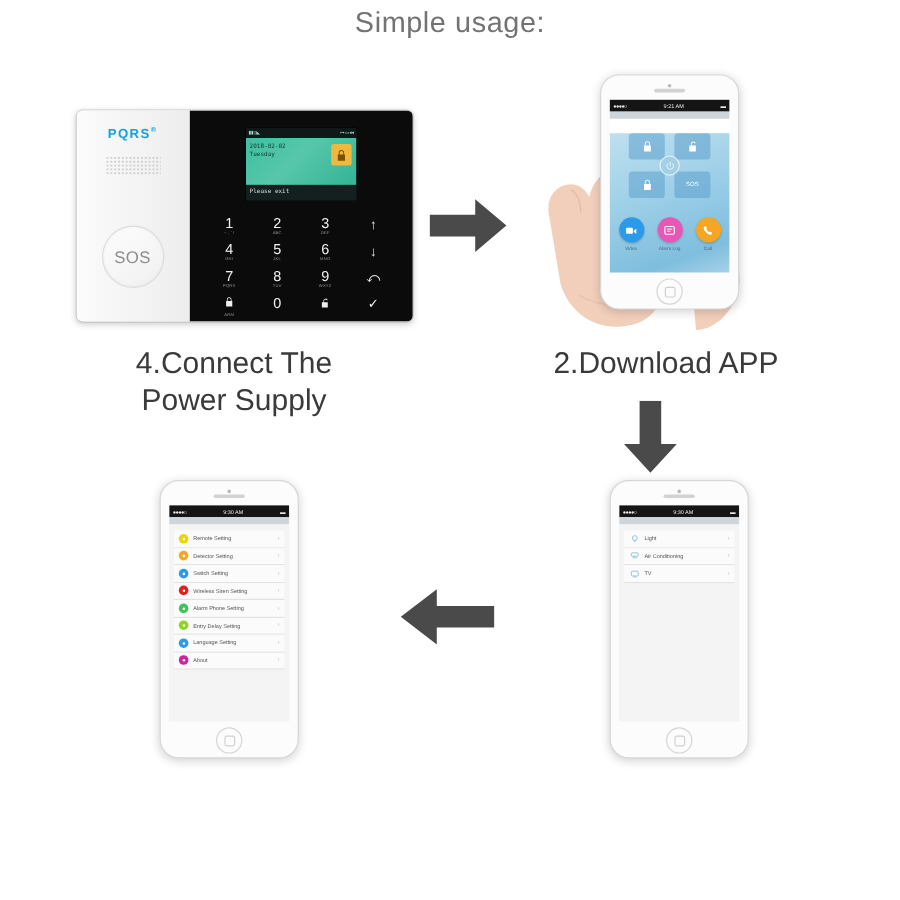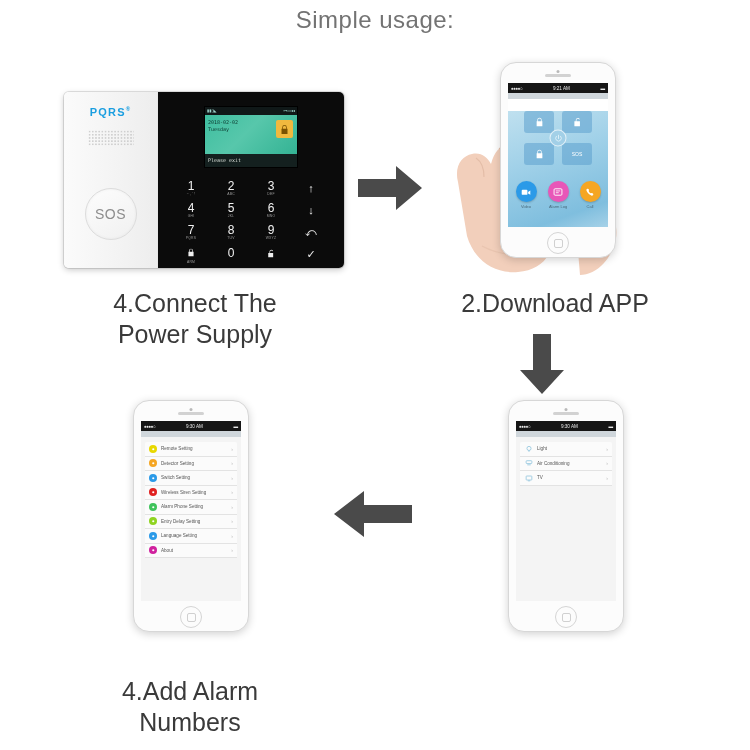--- a/index.html
+++ b/index.html
@@ -584,16 +584,14 @@
             <span class="lbl">About</span>
             <span class="chev">›</span>
           </div>
       </div>
     </div>
     <div class="home-btn">
         <i></i>
       </div>
   </div>
 
-  <div class="caption" id="cap4">4.Add Alarm
-Numbers</div>
 
 </div>
 
 </body></html>

